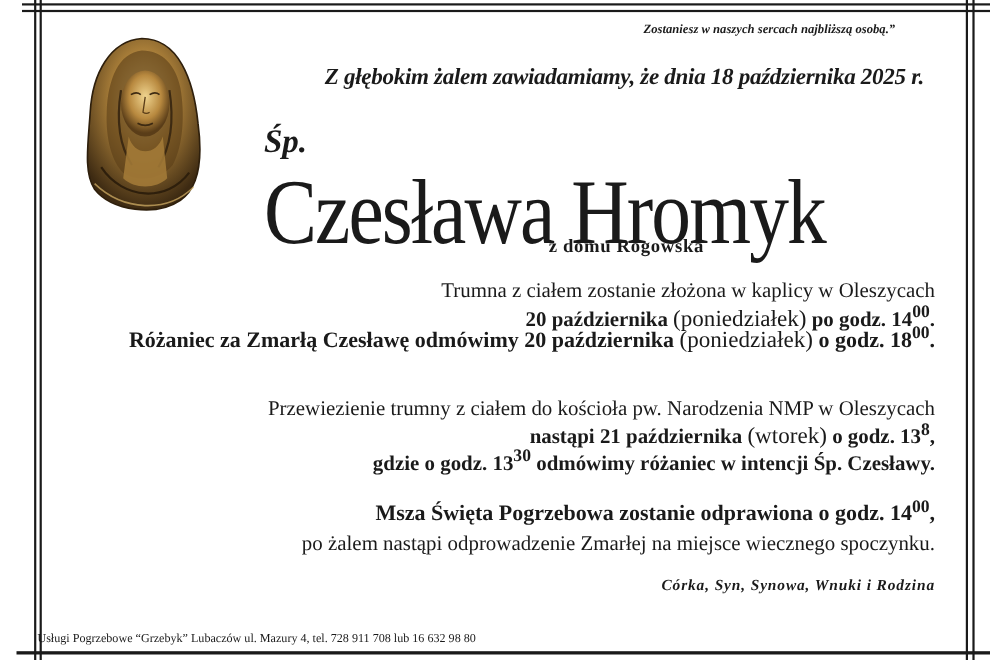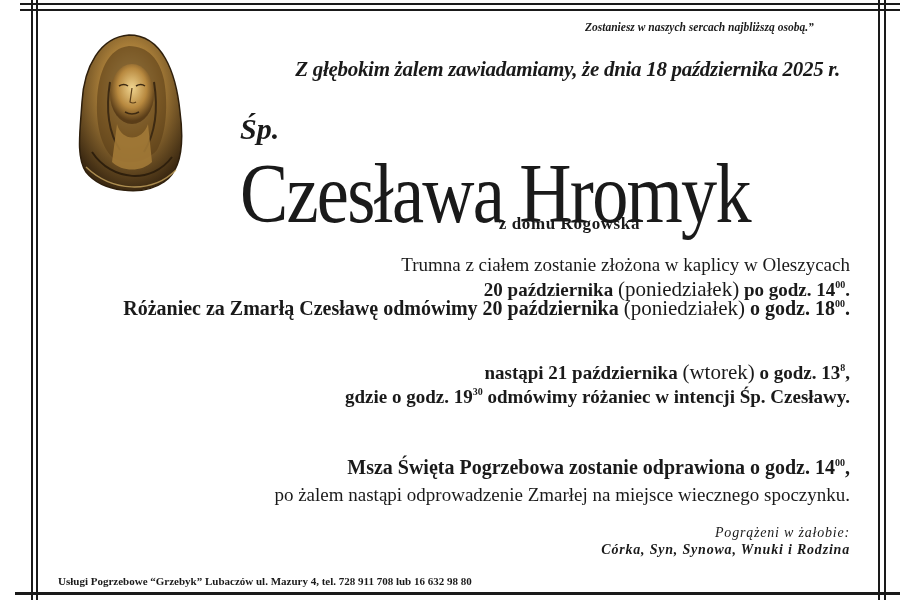--- a/index.html
+++ b/index.html
@@ -92,21 +92,21 @@
     }
 
     .para {
       left: 60px;
       width: 790px;
       font-size: 19px;
       line-height: 24px;
     }
     .b { font-weight: bold; }
     .i { font-weight: normal; font-size: 21px; }
-    sup { font-size: 10px; vertical-align: 8px; line-height: 0; }
+    sup { font-size: 16px; vertical-align: 8px; line-height: 0; }
 
     .p1 { top: 253px; }
     .p2 { top: 296px; font-size: 20px; }
     .p3 { top: 360px; }
     .p4 { top: 455px; }
 
     .mourners {
       left: 470px;
       top: 524px;
       width: 380px;
@@ -114,23 +114,23 @@
       font-size: 14px;
       line-height: 17px;
       letter-spacing: 0.8px;
     }
     .mourners .list {
       font-weight: bold;
       font-size: 14px;
     }
 
     .footer {
-      left: 58px;
+      left: 34px;
       top: 575px;
-      font-weight: bold;
+      font-weight: normal;
       font-size: 11px;
       white-space: nowrap;
     }
   </style>
 </head>
 <body>
 
 <div class="frame-line h-top-1"></div>
 <div class="frame-line h-top-2"></div>
 <div class="frame-line h-bot"></div>
@@ -200,35 +200,35 @@
   </div>
 </div>
 
 <div class="abs para center p2">
   <span class="b">Różaniec za Zmarłą Czesławę odmówimy 20 października</span>
   <span class="i">(poniedziałek)</span>
   <span class="b">o godz. 18</span><sup class="b">00</sup><span class="b">.</span>
 </div>
 
 <div class="abs para center p3">
+  <div>Przewiezienie trumny z ciałem do kościoła pw. Narodzenia NMP w Oleszycach</div>
   <div>
     <span class="b">nastąpi 21 października</span>
     <span class="i">(wtorek)</span>
     <span class="b">o godz. 13</span><sup class="b">8</sup><span class="b">,</span>
   </div>
   <div class="b">
-    <span>gdzie o godz. 19</span><sup>30</sup><span> odmówimy różaniec w intencji Śp. Czesławy.</span>
+    <span>gdzie o godz. 13</span><sup>30</sup><span> odmówimy różaniec w intencji Śp. Czesławy.</span>
   </div>
 </div>
 
 <div class="abs para center p4">
   <div class="b" style="font-size:20px">
     <span>Msza Święta Pogrzebowa zostanie odprawiona o godz. 14</span><sup>00</sup><span>,</span>
   </div>
   <div style="margin-top:4px">po żalem nastąpi odprowadzenie Zmarłej na miejsce wiecznego spoczynku.</div>
 </div>
 
 <div class="abs mourners center">
-  <div>Pogrążeni w żałobie:</div>
   <div class="list">Córka, Syn, Synowa, Wnuki i Rodzina</div>
 </div>
 
 <div class="abs footer">Usługi Pogrzebowe “Grzebyk” Lubaczów ul. Mazury 4,  tel. 728 911 708 lub 16 632 98 80</div>
 
 </body></html>

